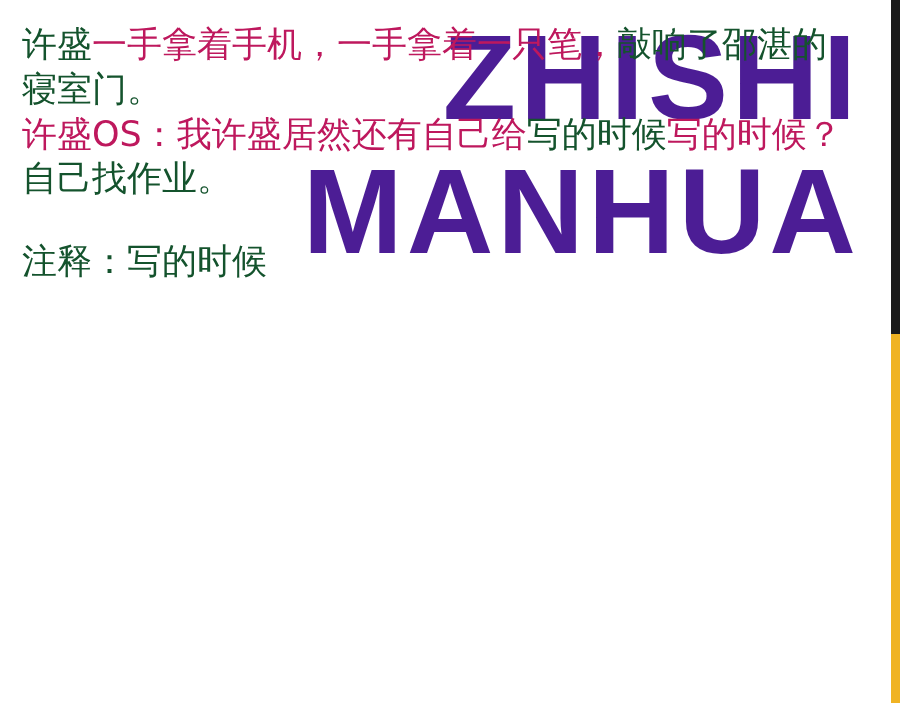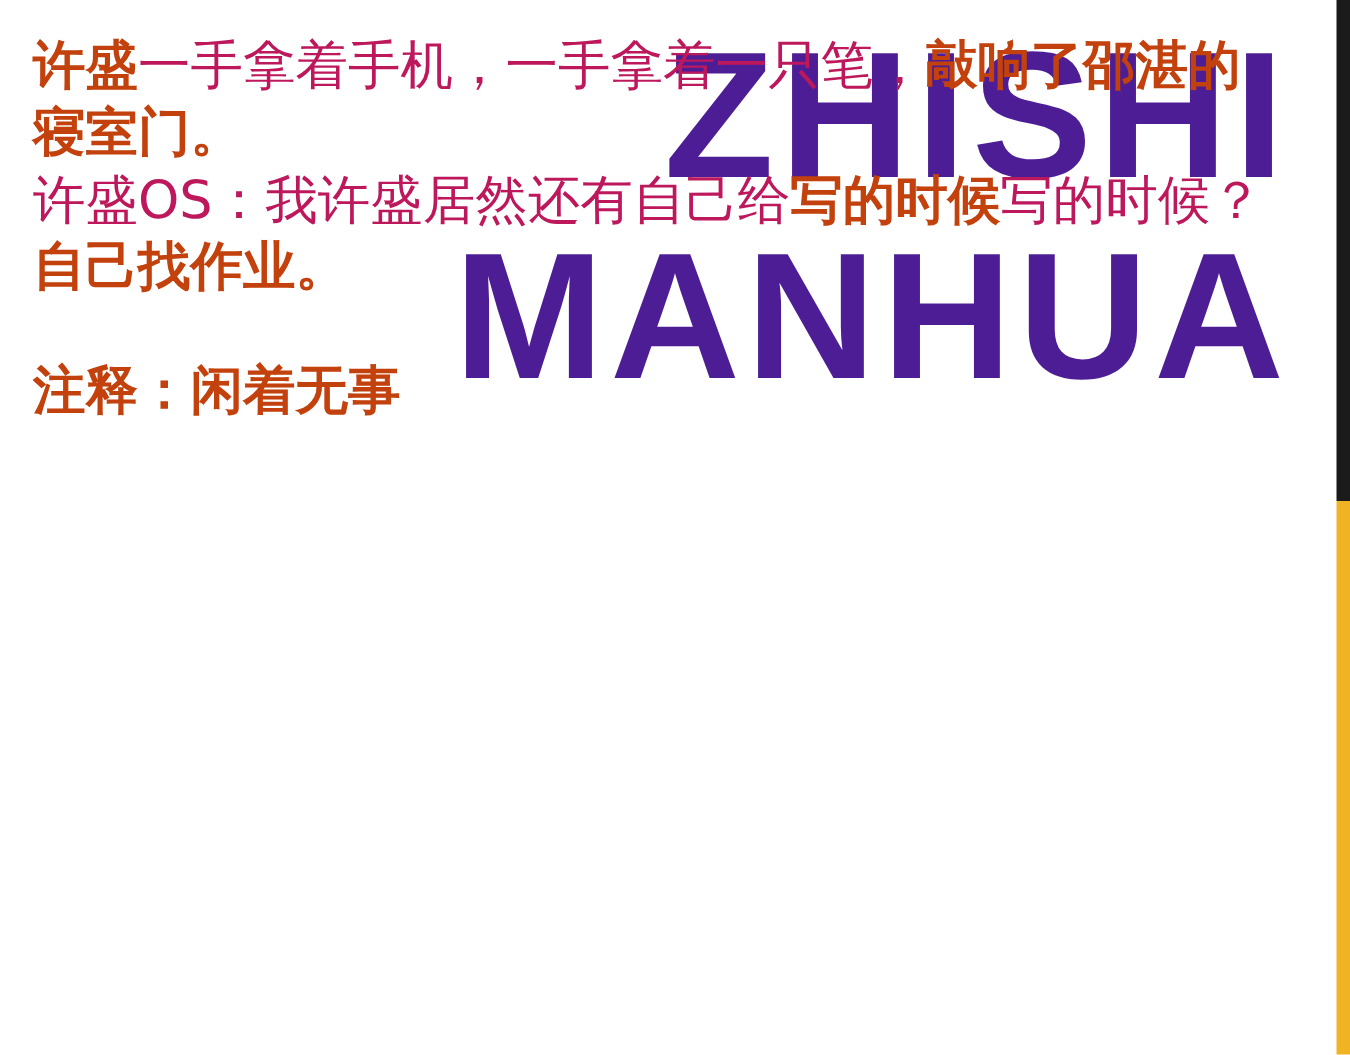--- a/index.html
+++ b/index.html
@@ -64,22 +64,22 @@
     font-family: "DejaVu Sans", "Liberation Sans", sans-serif;
     font-weight: 500;
   }
   .para {
     margin: 0 0 0 0;
   }
   .spacer {
     height: 38px;
   }
   .red {
-    color: #c2410c;
-    font-weight: 700;
+    color: #14532d;
+    font-weight: 400;
   }
   .blk {
     color: #be185d;
   }
 </style>
 </head>
 <body>
 
 <div class="page">
 
@@ -96,16 +96,16 @@
     <p class="para"><span class="red">许盛</span><span class="blk">一手拿着手机，一手拿着一只笔，</span><span class="red">敲响了邵湛的寝室门。</span></p>
 
 
     <p class="para"><span class="blk">许盛OS：我许盛居然还有自己给</span><span class="red">写的时候</span><span class="blk">写的时候？</span><span class="red">自己找作业。</span></p>
 
     <div class="spacer"></div>
 
 
 
 
-    <p class="para"><span class="red">注释：闲着无事</span></p>
+    <p class="para"><span class="red">注释：写的时候</span></p>
 
   </div>
 </div>
 
 </body></html>

